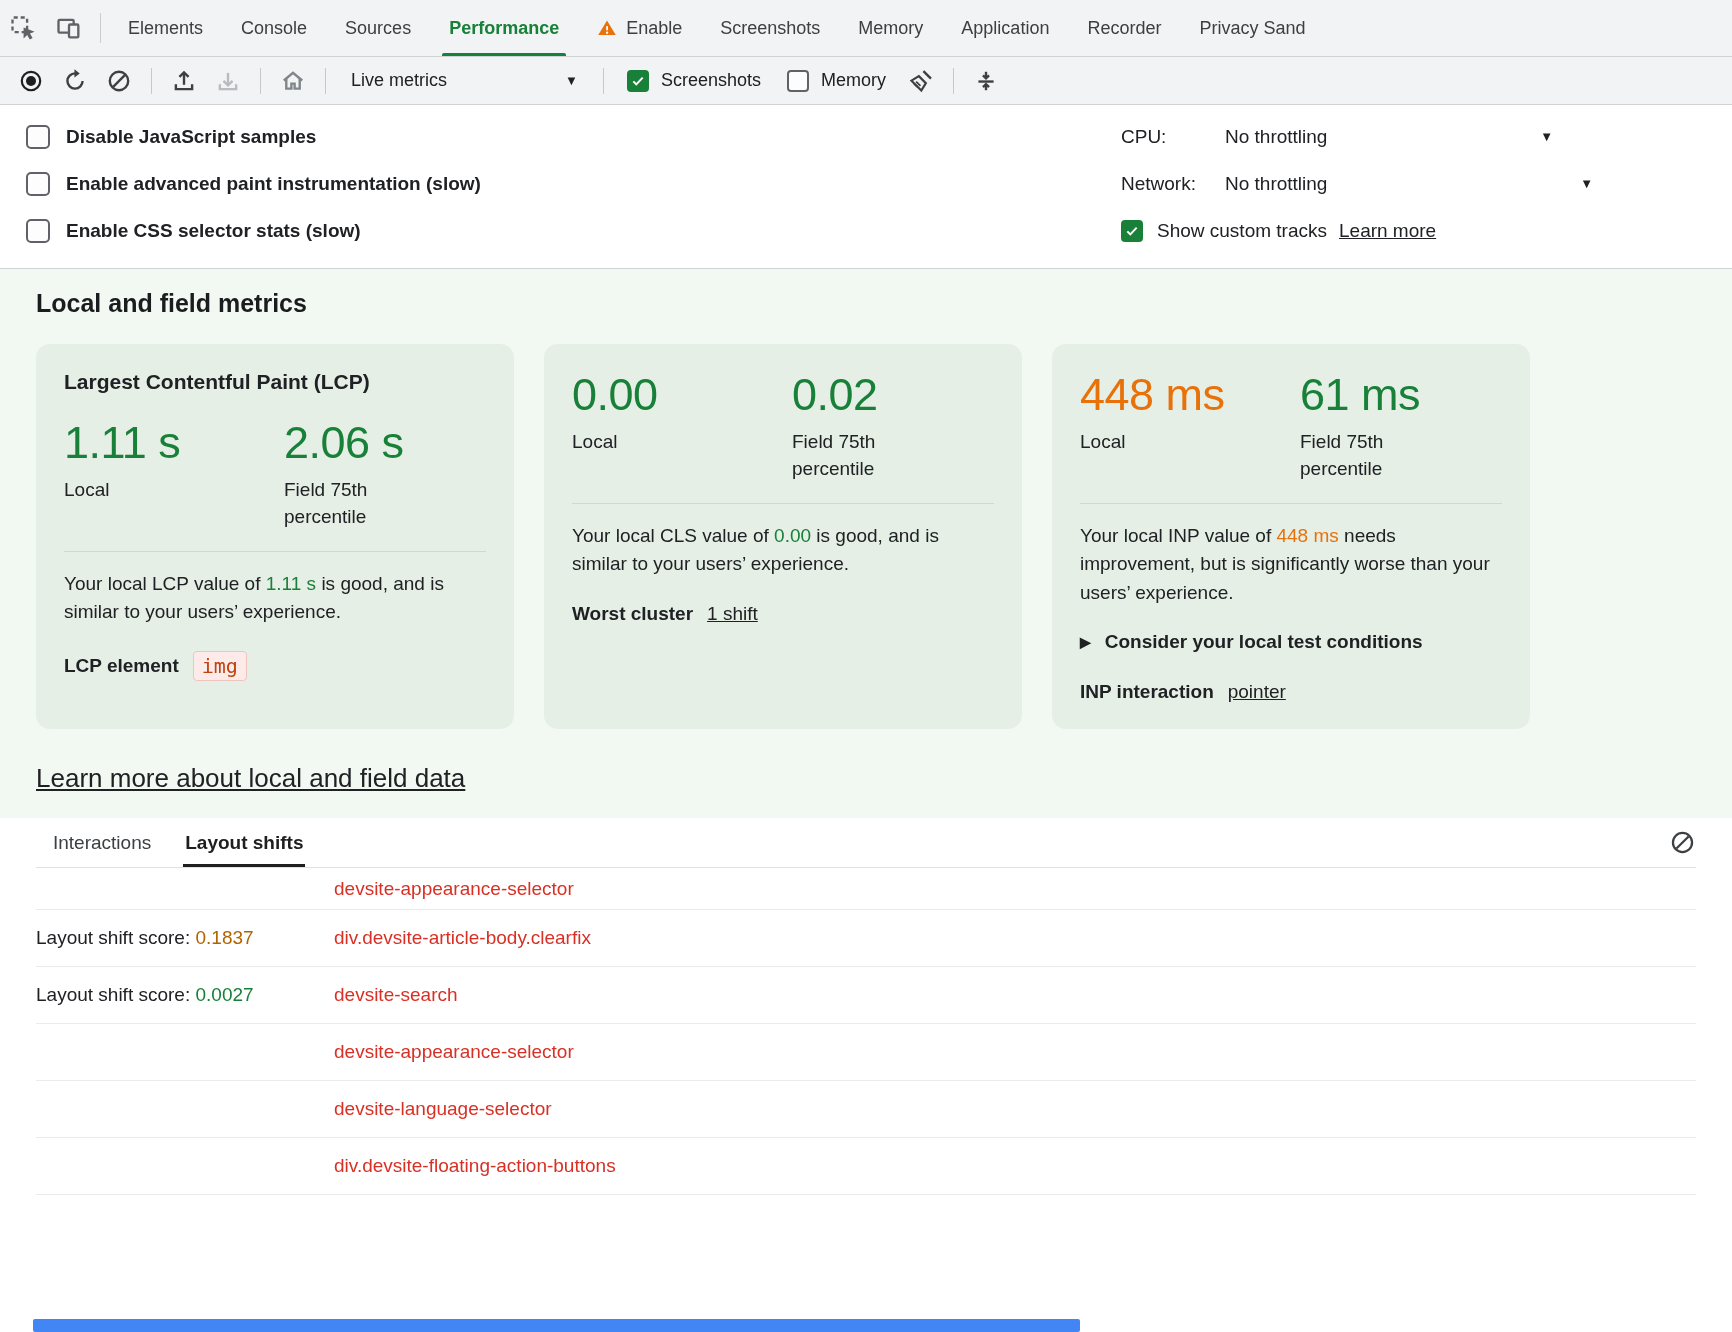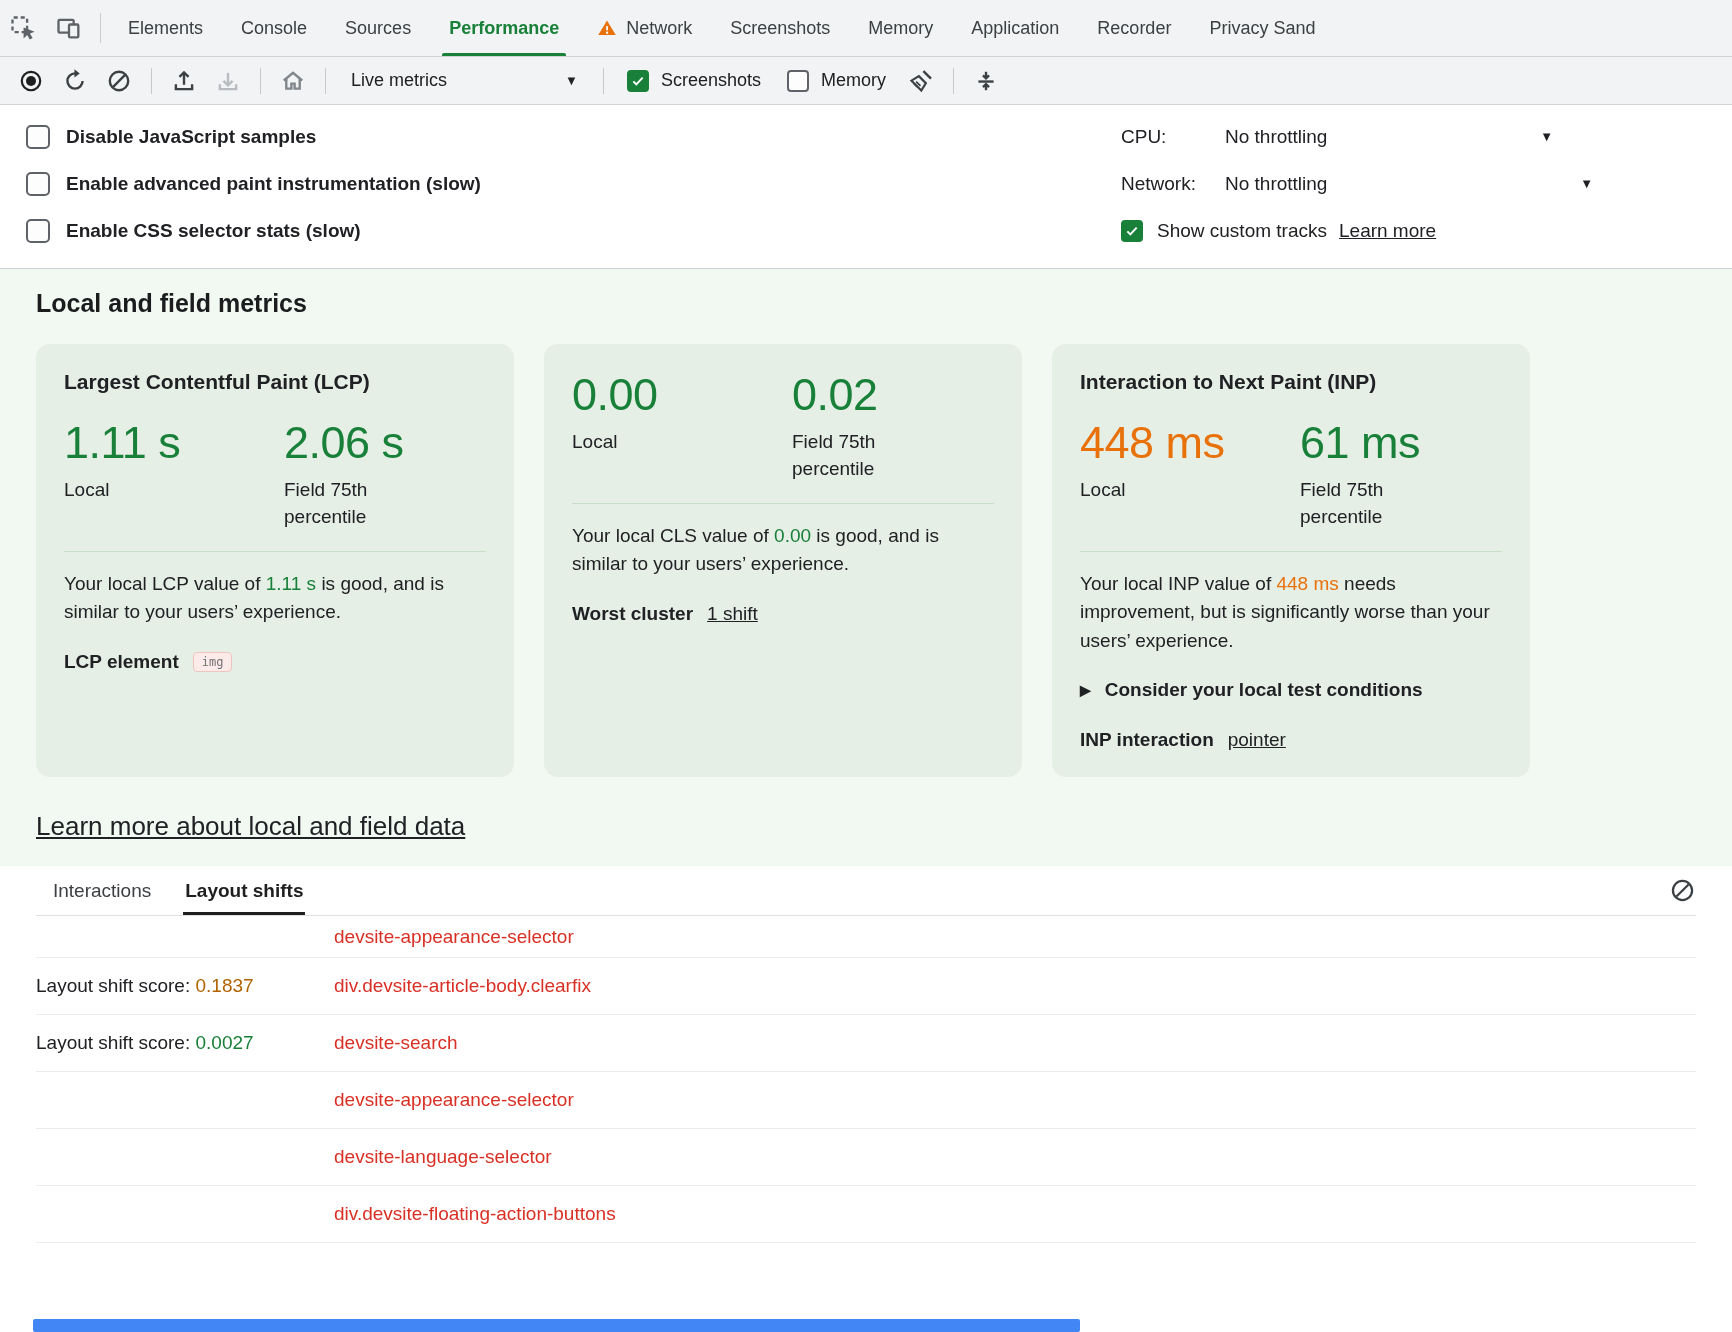--- a/index.html
+++ b/index.html
@@ -72,21 +72,21 @@
   .metric-value { font-size:45px; line-height:1.1; letter-spacing:-0.5px; font-weight:400; }
   .good { color:#188038; }
   .poor { color:#e8710a; }
   .metric-label { font-size:19px; margin-top:8px; line-height:1.45; }
   .card-divider { border:none; border-top:1px solid #c9ddc9; margin:20px 0 18px; }
   .card-desc { line-height:1.5; margin-bottom:24px; }
   .desc-val { font-weight:500; }
   .card-footer { display:flex; align-items:center; gap:14px; font-size:19px; }
   .footer-label { font-weight:700; }
   .chip {
-    font-family:"DejaVu Sans Mono", monospace; font-size:12px; color:#737373;
+    font-family:"DejaVu Sans Mono", monospace; font-size:20px; color:#c2410c;
     background:#fcebe9; border:1px solid #f0c4bf; border-radius:4px; padding:2px 8px; cursor:pointer;
   }
   .expand-row { display:flex; align-items:center; gap:14px; font-weight:700; margin-bottom:28px; cursor:pointer; }
   .tri { font-size:14px; color:#202124; }
   .learn-link { display:inline-block; margin-top:34px; font-size:26px; }
 
   
   .logs-pane { background:#fff; padding:0 36px; }
   .log-tabs { display:flex; align-items:center; height:50px; border-bottom:1px solid #dfe1e5; }
   .log-tab { padding:0 17px; height:100%; display:flex; align-items:center; font-size:19px; color:#3c4043; position:relative; cursor:pointer; }
@@ -141,21 +141,21 @@
         <span>Performance</span>
       </div>
     <div class="tab">
       <span>
         <svg width="20" height="20" viewBox="0 0 24 24">
           <path d="M12 3 22.5 20.5h-21z" fill="#e8710a"></path>
           <rect x="11" y="9.5" width="2.2" height="5.6" rx="1" fill="#fff"></rect>
           <circle cx="12.1" cy="17.6" r="1.4" fill="#fff"></circle>
         </svg>
       </span>
-      <span>Network</span>
+      <span>Enable</span>
     </div>
     <div class="tab">
         <span>Screenshots</span>
       </div>
     <div class="tab">
         <span>Memory</span>
       </div>
     <div class="tab">
         <span>Application</span>
       </div>
@@ -338,21 +338,20 @@
         </div>
         <hr class="card-divider">
         <p class="card-desc"><span>Your local CLS value of </span><span class="desc-val good">0.00</span><span> is good, and is similar to your users’ experience.</span></p>
         <div class="card-footer">
           <span class="footer-label">Worst cluster</span>
           <a class="text-link">1 shift</a>
         </div>
       </div>
 
       <div class="card">
-        <div class="card-title">Interaction to Next Paint (INP)</div>
         <div class="values">
           <div class="val-col">
             <div class="metric-value poor">448 ms</div>
             <div class="metric-label">Local</div>
           </div>
           <div class="val-col field">
             <div class="metric-value good">61 ms</div>
             <div class="metric-label">Field 75th percentile</div>
           </div>
         </div>

